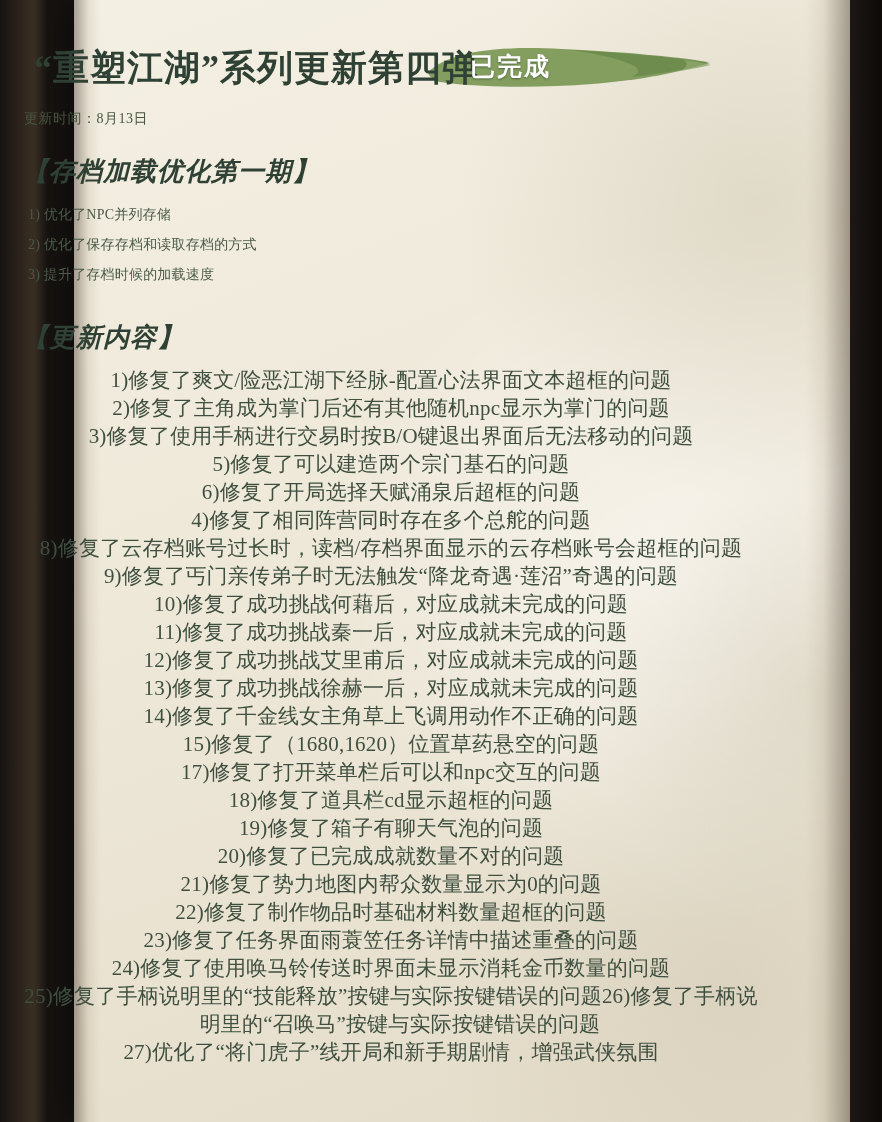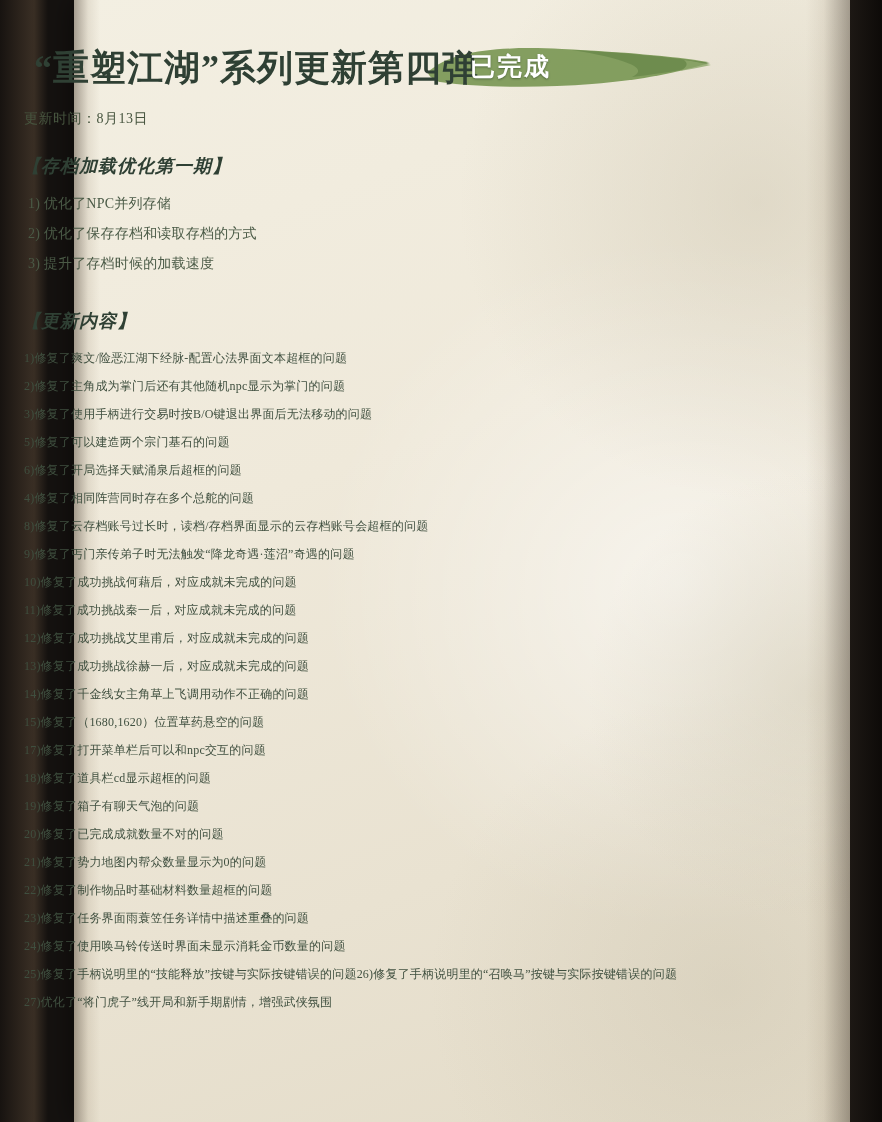--- a/index.html
+++ b/index.html
@@ -118,21 +118,21 @@
   .update-time {
     margin: 12px 0 0 2px;
     font-size: 14px;
     color: #47553f;
     letter-spacing: 0.5px;
   }
 
   
   .section-header {
     margin: 26px 0 12px 0;
-    font-size: 18px;
+    font-size: 26px;
     font-weight: bold;
     font-style: italic;
     color: #2f4034;
     letter-spacing: 1px;
   }
   .section-header.second {
     margin-top: 32px;
   }
 
   
@@ -142,27 +142,28 @@
     padding: 0;
   }
   .opt-item {
     font-size: 14px;
     line-height: 27px;
     color: #4a5a46;
     margin: 0 0 3px 6px;
     letter-spacing: 0.2px;
   }
   .fix-item {
-    font-size: 12px;
+    font-size: 21px;
     line-height: 27.5px;
     color: #3f4f3f;
     margin: 0 0 0.5px 2px;
     letter-spacing: 0.2px;
     padding-left: 18px;
     text-indent: -18px;
+    text-align: center;
   }
 </style>
 </head>
 <body>
 
 <div class="page">
   <div class="paper"></div>
   <div class="edge-left"></div>
   <div class="edge-right"></div>
   <div class="dark-right"></div>

